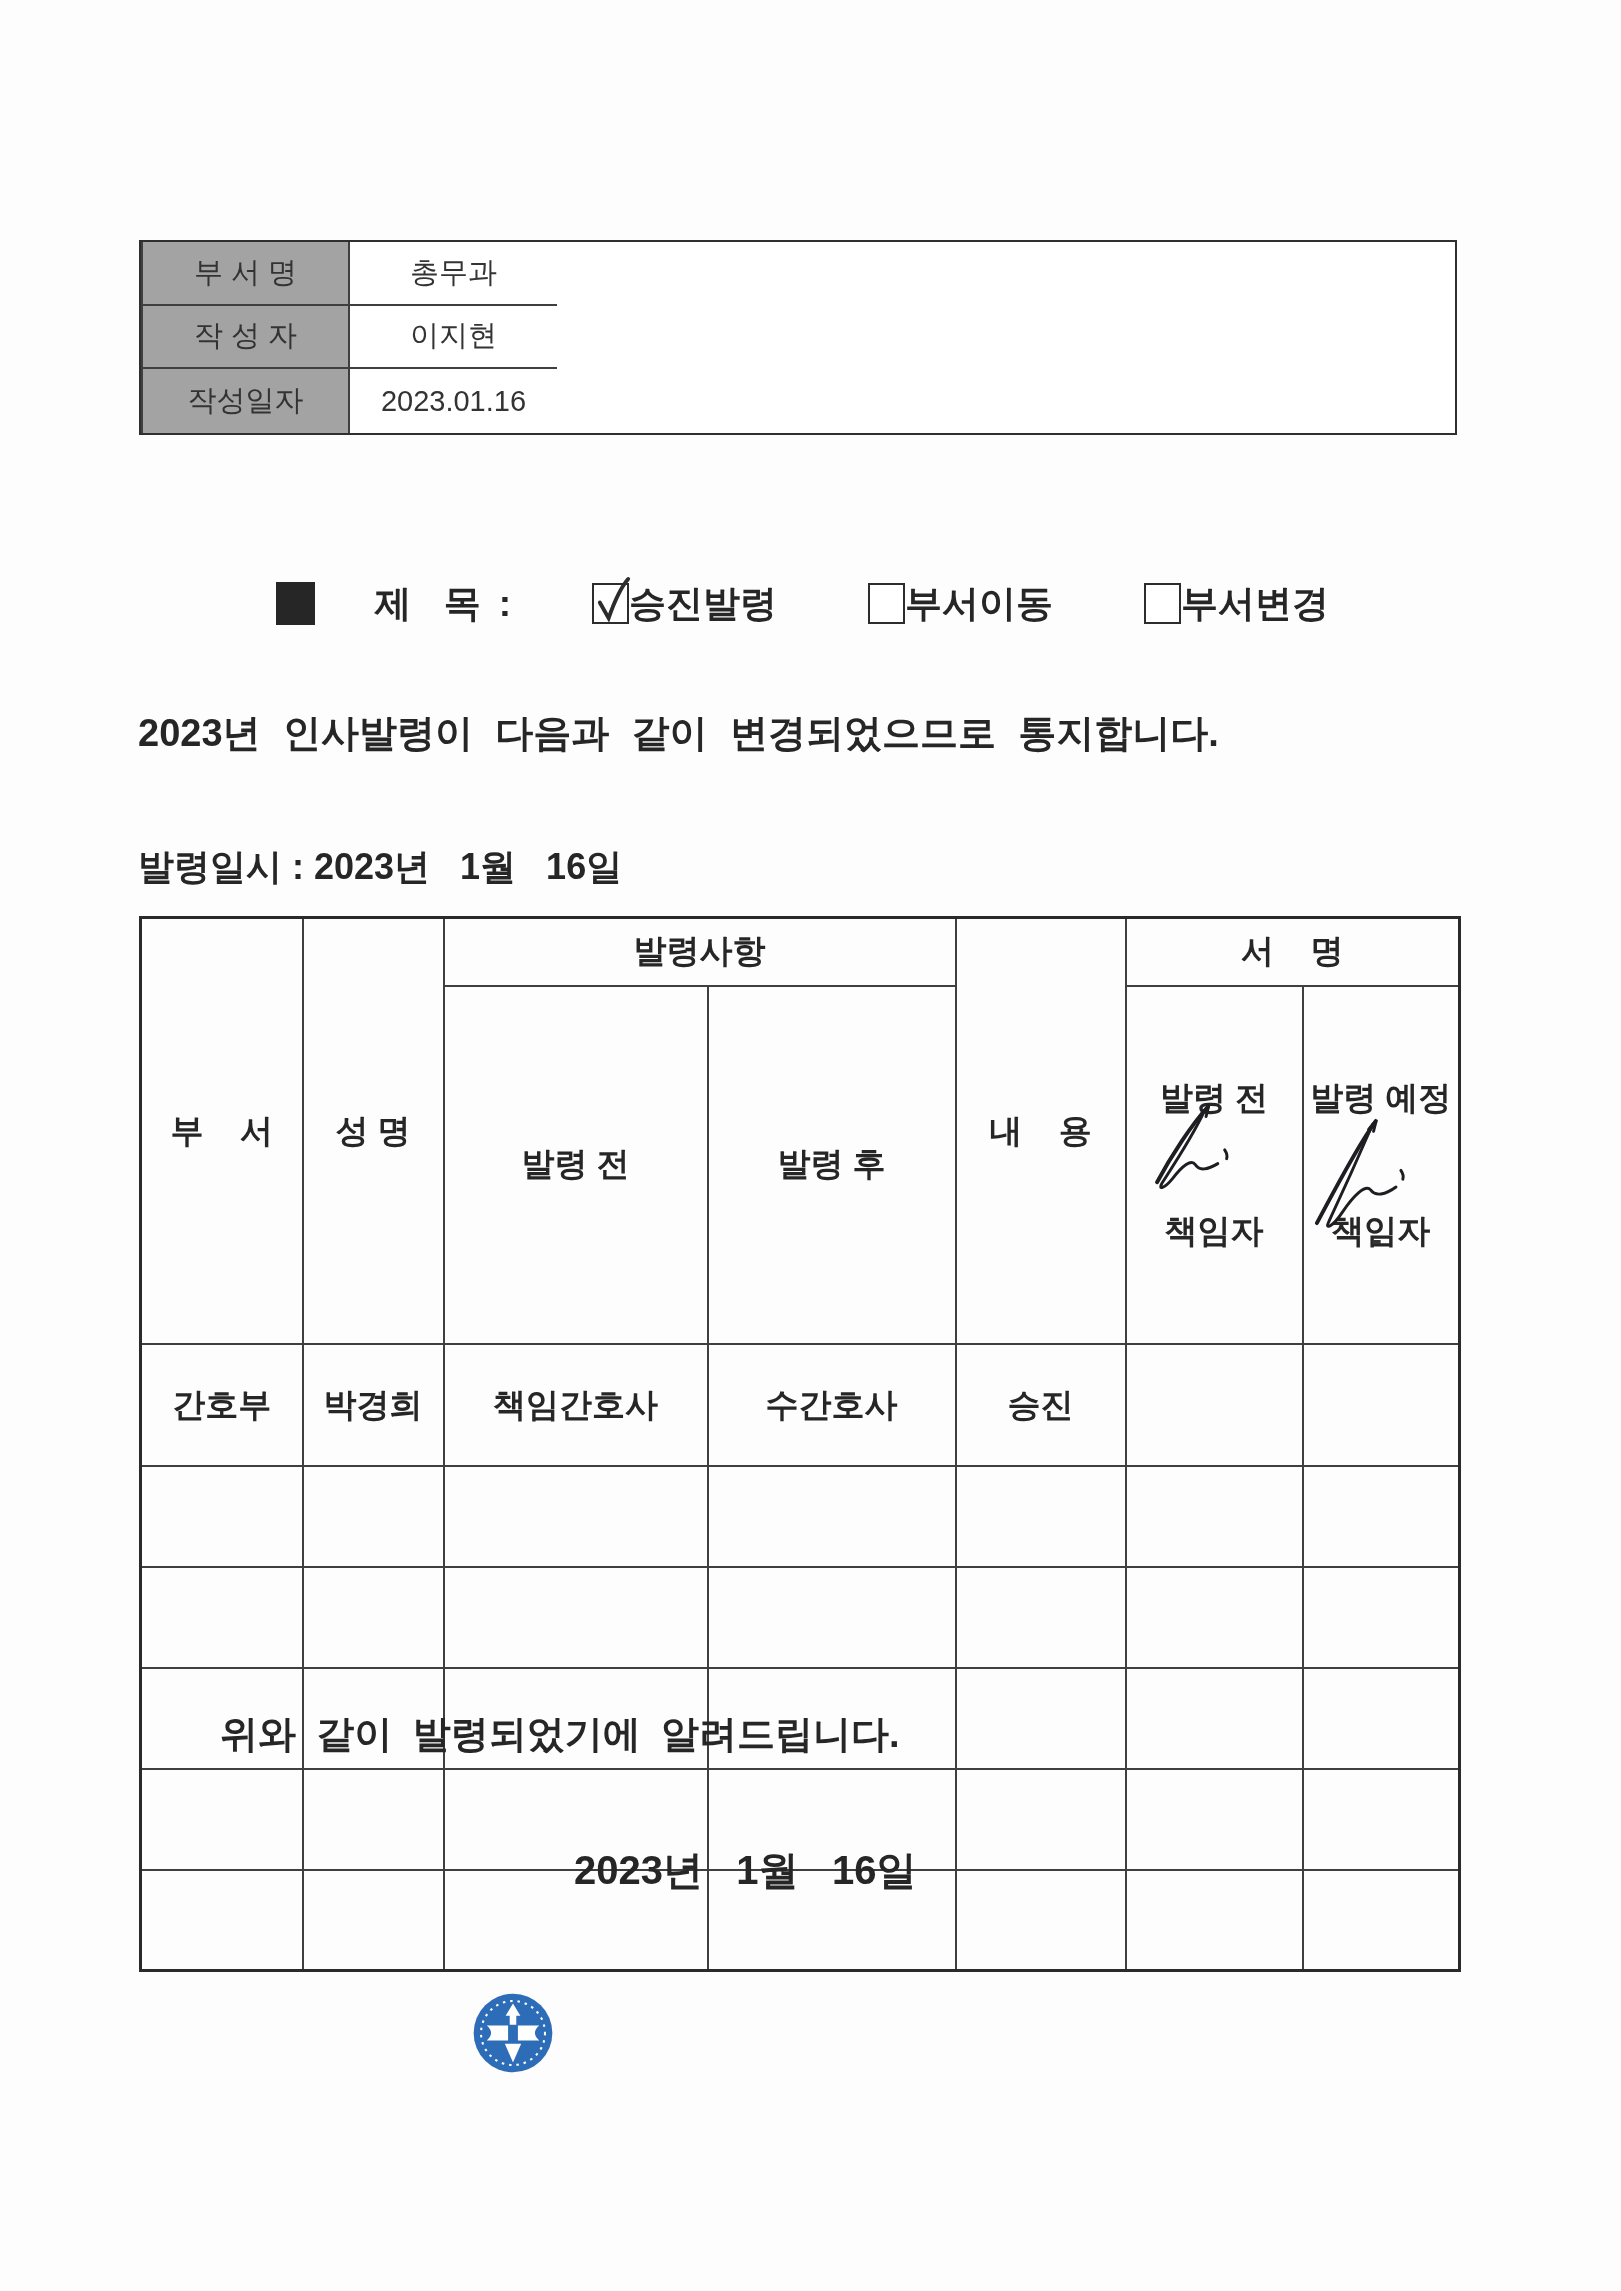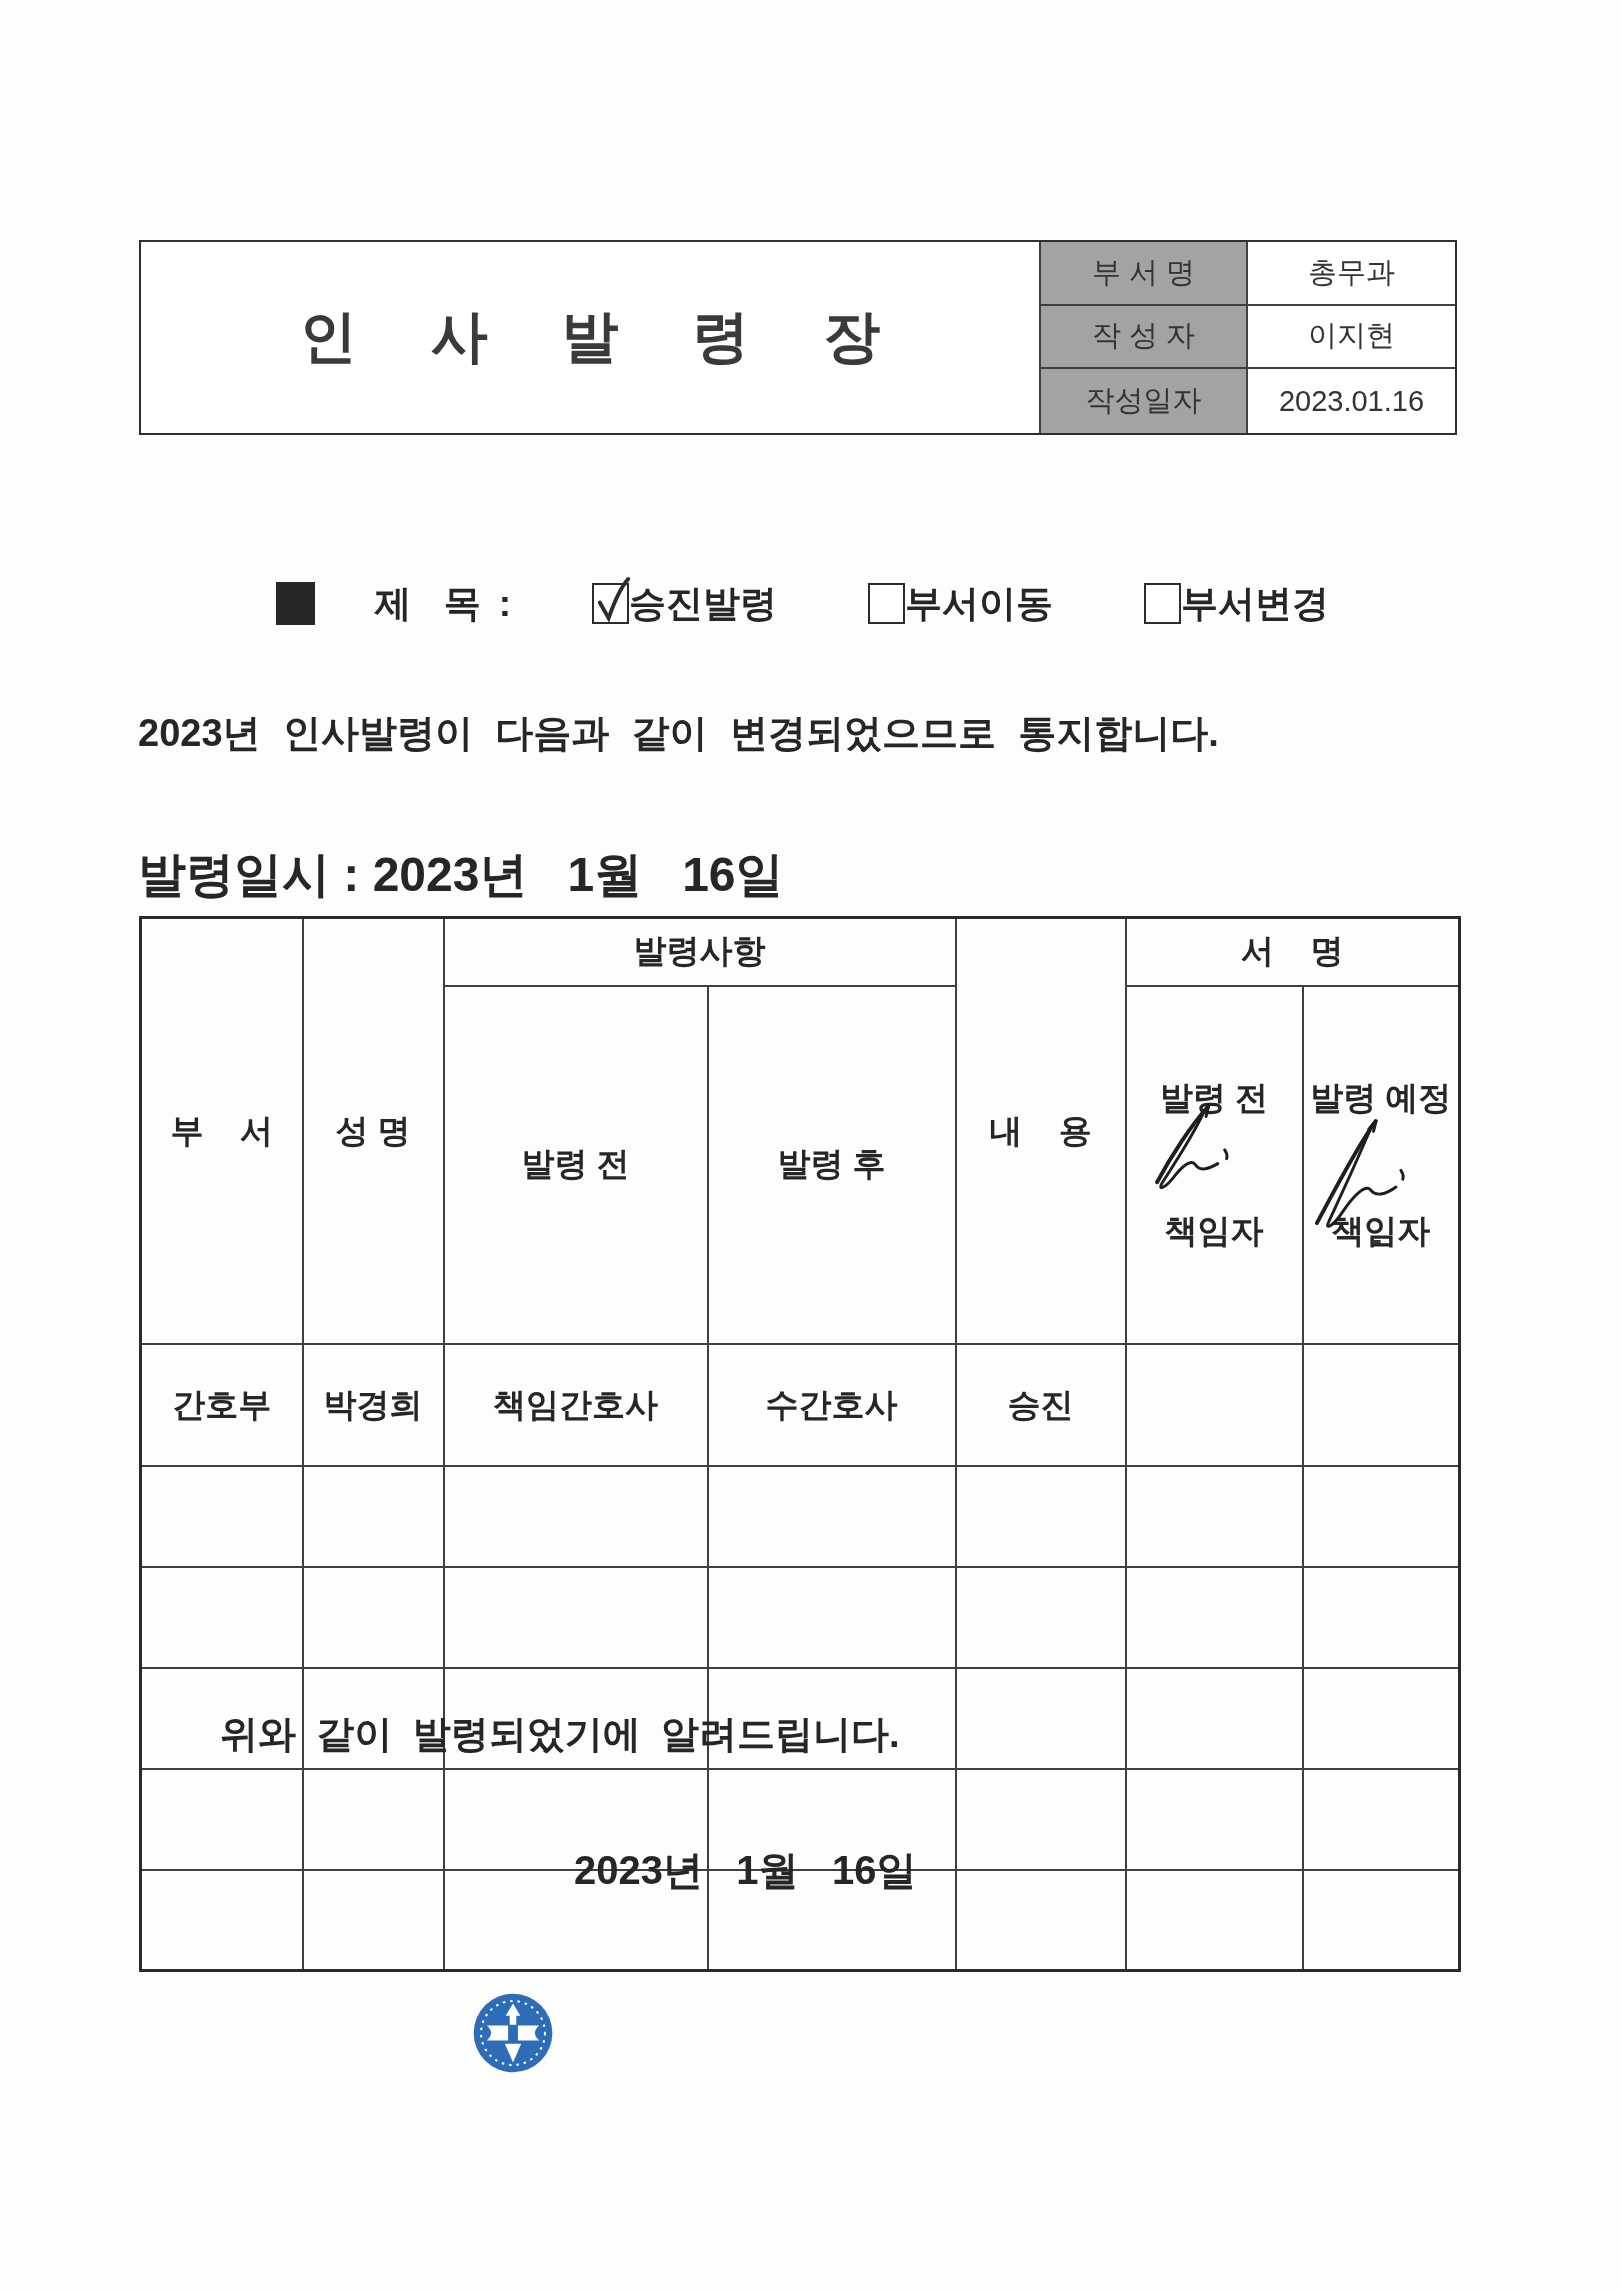--- a/index.html
+++ b/index.html
@@ -44,21 +44,21 @@
   }
   .checkbox svg { position:absolute; left:-2px; top:-9.8px; overflow:visible; }
 
   
   .notice-line {
     position:absolute; left:138px; top:708px; width:1176px;
     font-size:38px; font-weight:bold; color:#262626; word-spacing:11.8px;
   }
   .effective-line {
     position:absolute; left:138px; top:843px;
-    font-size:48px; font-weight:bold; color:#262626;
+    font-size:36px; font-weight:bold; color:#262626;
   }
 
   
   .main-table {
     position:absolute; left:139px; top:916px; width:1318px;
     border-collapse:collapse; table-layout:fixed;
     border:3.9px solid #2a2a2a;
   }
   .main-table th, .main-table td {
     border:2px solid #3f3f3f; text-align:center; vertical-align:middle;
@@ -93,23 +93,20 @@
   }
   .footer-logo { width:82px; height:82px; margin-right:5.9px; flex:0 0 auto; }
   .footer-name {
     font-size:59px; font-weight:900; color:#2b2b2b; letter-spacing:1px; white-space:pre;
   }
 </style>
 </head>
 <body>
 
 <div class="header-box">
-  <div class="header-title-area">
-    <span class="header-title">인 사 발 령 장</span>
-  </div>
   <div class="header-info">
     <div class="hi-cell hi-label pre">부 서 명</div>
     <div class="hi-cell hi-value">총무과</div>
     <div class="hi-cell hi-label pre">작 성 자</div>
     <div class="hi-cell hi-value">이지현</div>
     <div class="hi-cell hi-label last pre">작성일자</div>
     <div class="hi-cell hi-value last">2023.01.16</div>
   </div>
 </div>
 

